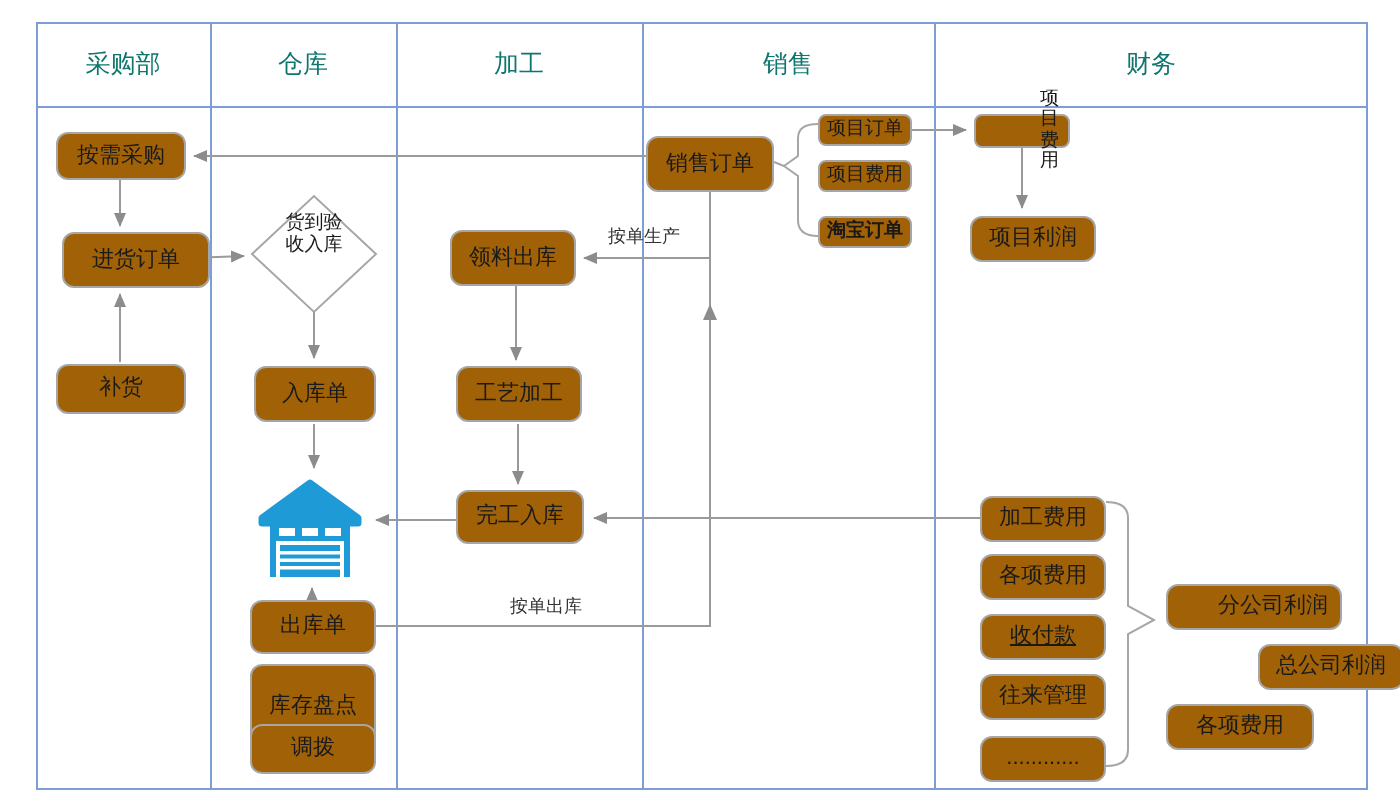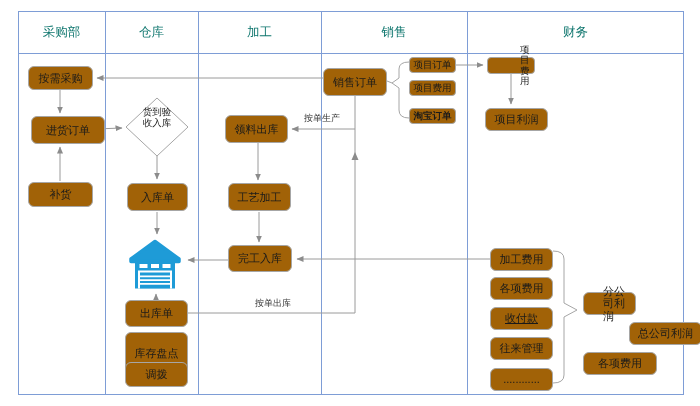--- a/index.html
+++ b/index.html
@@ -132,20 +132,20 @@
   <div class="box sbox" style="left:409px;top:80px;width:47px;height:16px;">项目费用</div>
   <div class="box sbox" style="left:409px;top:108px;width:47px;height:16px;font-weight:bold;">淘宝订单</div>
 
   <div class="box sbox" style="left:487px;top:57px;width:48px;height:17px;padding-left:32px;">项目费用</div>
   <div class="box" style="left:485px;top:108px;width:63px;height:23px;">项目利润</div>
   <div class="box" style="left:490px;top:248px;width:63px;height:23px;">加工费用</div>
   <div class="box" style="left:490px;top:277px;width:63px;height:23px;">各项费用</div>
   <div class="box" style="left:490px;top:307px;width:63px;height:23px;text-decoration:underline;">收付款</div>
   <div class="box" style="left:490px;top:337px;width:63px;height:23px;">往来管理</div>
   <div class="box" style="left:490px;top:368px;width:63px;height:23px;">............</div>
-  <div class="box" style="left:583px;top:292px;width:53px;height:23px;padding-left:19px;">分公司利润</div>
+  <div class="box" style="left:583px;top:292px;width:88px;height:23px;padding-left:19px;">分公司利润</div>
   <div class="box" style="left:583px;top:322px;width:73px;height:23px;margin-left:46px;">总公司利润</div>
   <div class="box" style="left:583px;top:352px;width:74px;height:23px;">各项费用</div>
 
   <div class="edge-label" style="left:304px;top:112px;">按单生产</div>
   <div class="edge-label" style="left:243px;top:297px;margin-left:12px;">按单出库</div>
 
 </div>
 
 </body></html>

